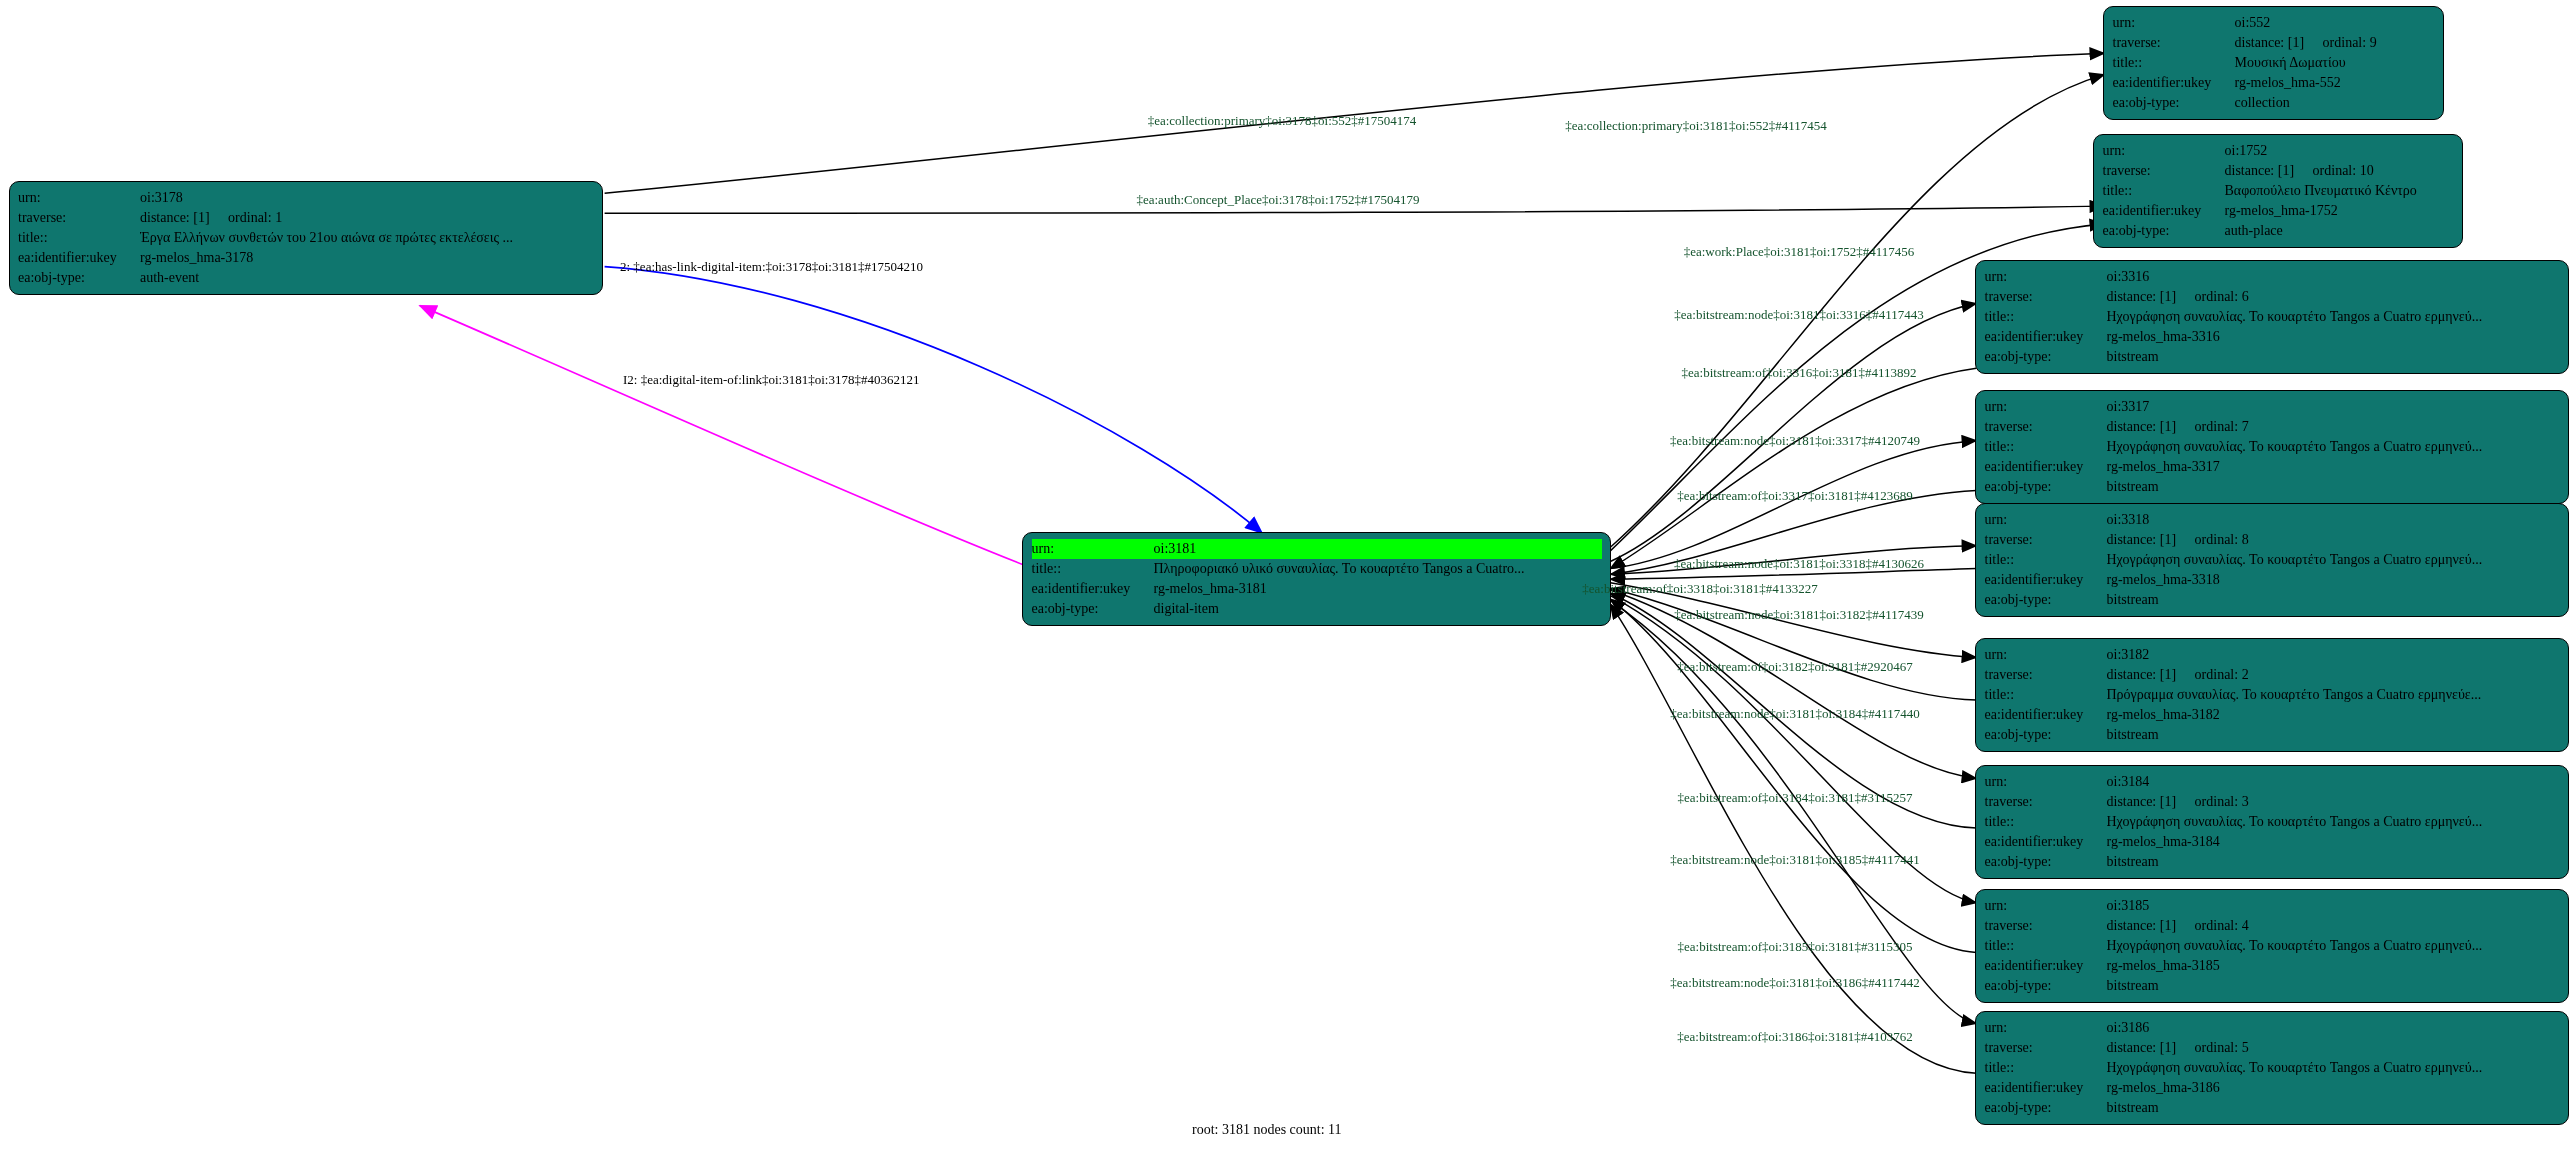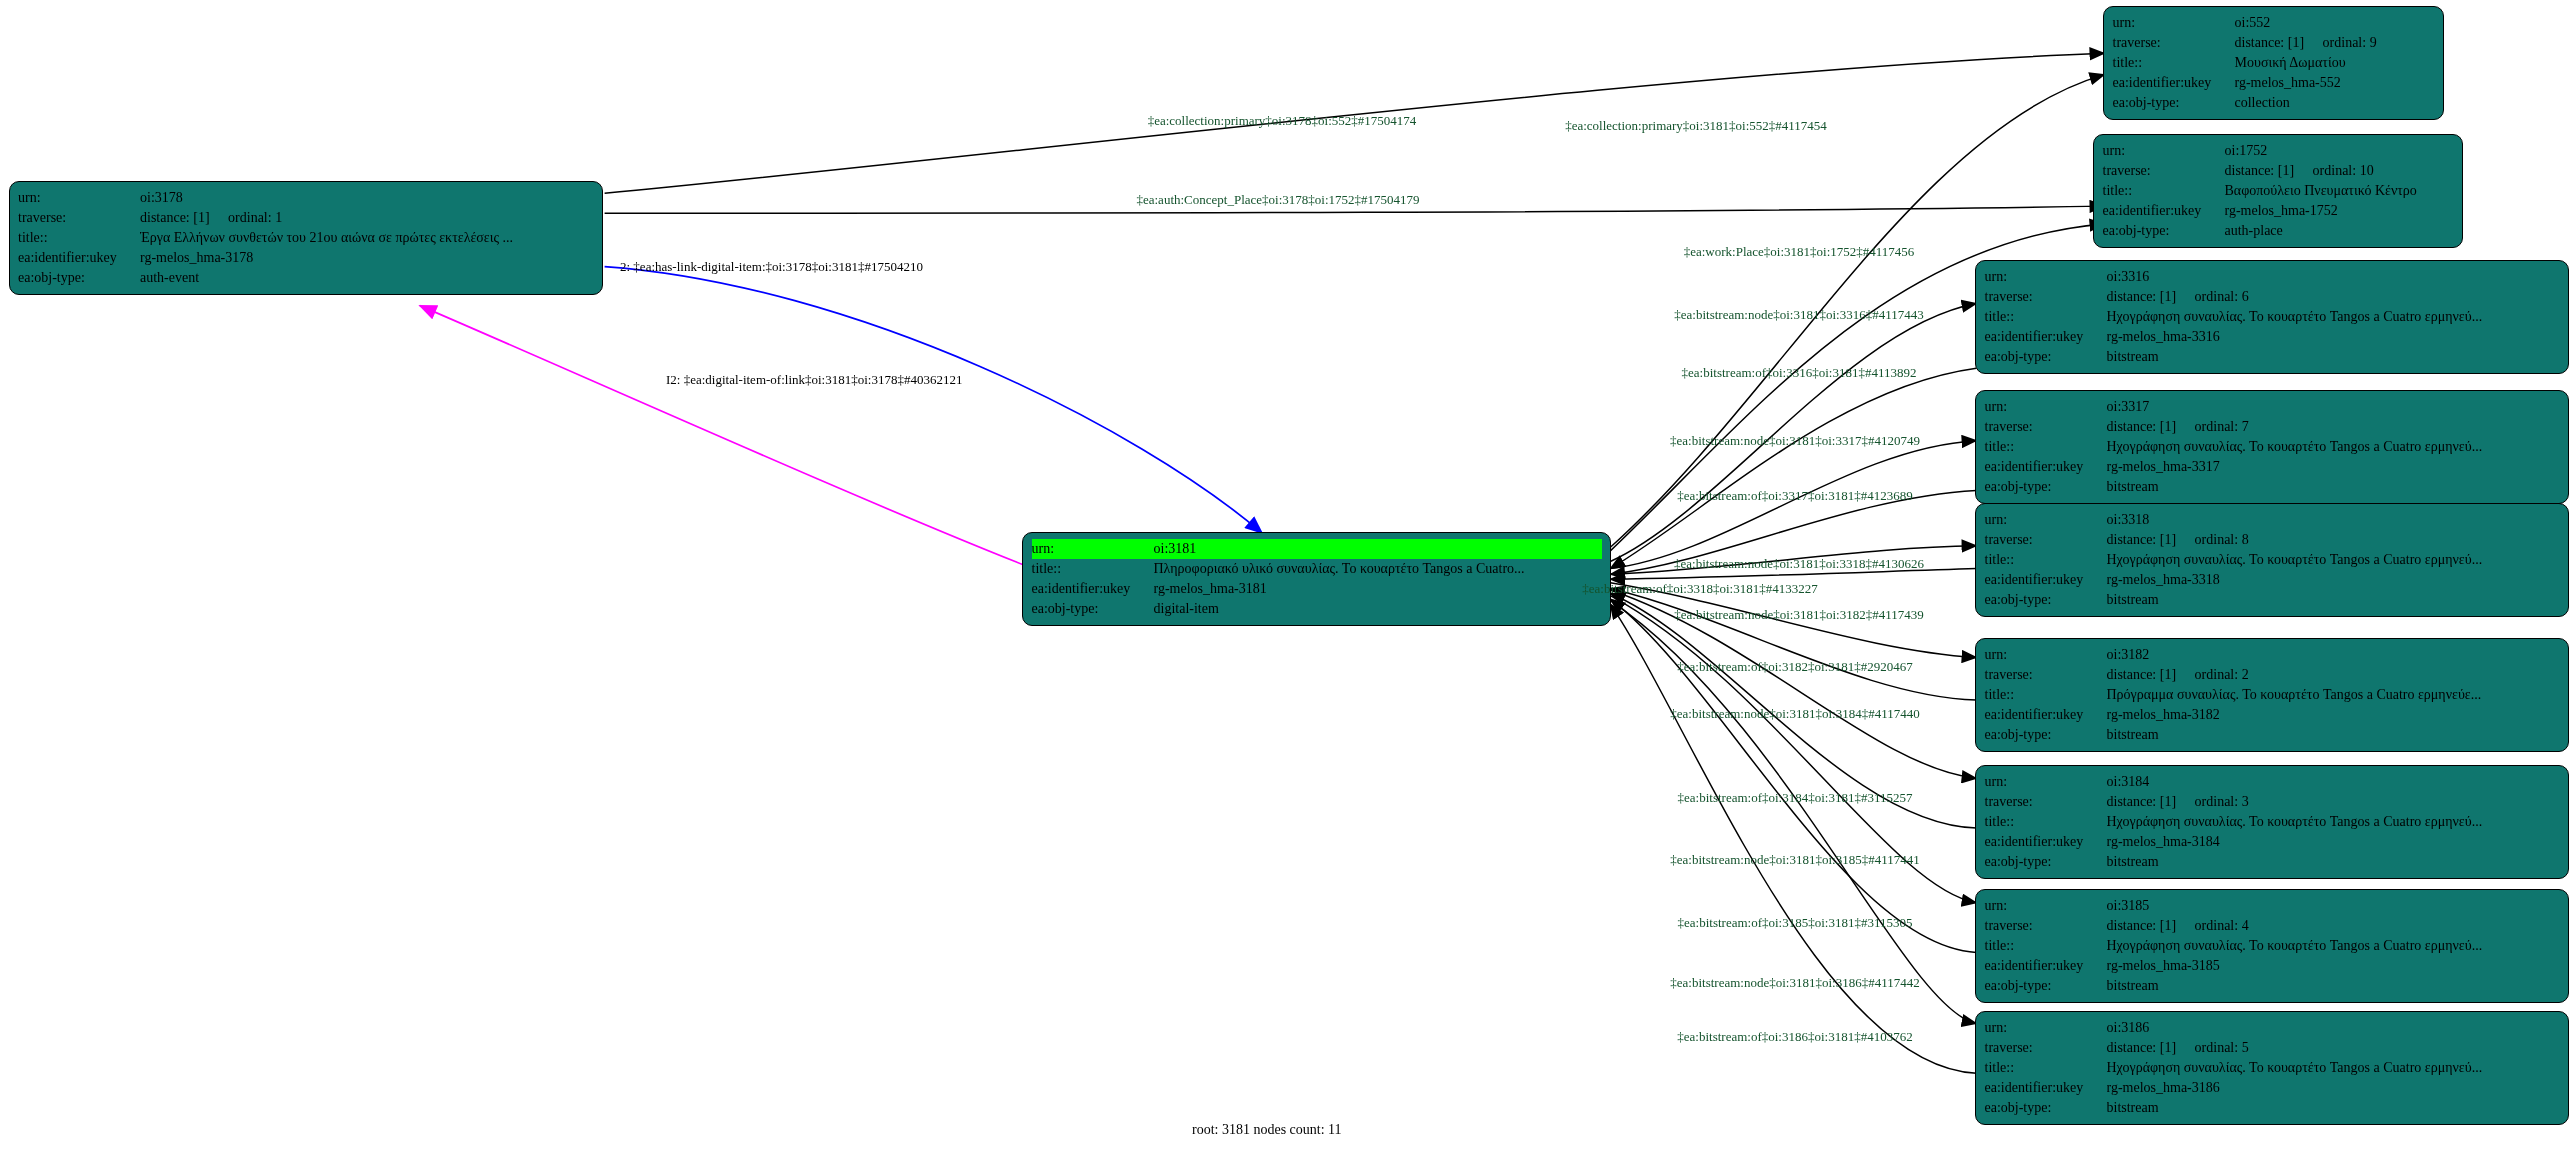--- a/index.html
+++ b/index.html
@@ -335,33 +335,33 @@
       <span class="v">bitstream</span>
     </div>
   </div>
 
   <div class="elabel ctr" style="left:1282px; top:114px;">‡ea:collection:primary‡oi:3178‡oi:552‡#17504174</div>
   <div class="elabel ctr" style="left:1696px; top:119px;">‡ea:collection:primary‡oi:3181‡oi:552‡#4117454</div>
   <div class="elabel ctr" style="left:1278px; top:193px;">‡ea:auth:Concept_Place‡oi:3178‡oi:1752‡#17504179</div>
   <div class="elabel ctr" style="left:1799px; top:245px;">‡ea:work:Place‡oi:3181‡oi:1752‡#4117456</div>
 
   <div class="elabel" style="left:620px;  top:260px; color:#000;">2: ‡ea:has-link-digital-item:‡oi:3178‡oi:3181‡#17504210</div>
-  <div class="elabel" style="left:623px;  top:373px; color:#000;margin-left:43px;">I2: ‡ea:digital-item-of:link‡oi:3181‡oi:3178‡#40362121</div>
+  <div class="elabel" style="left:623px;  top:373px; color:#000;">I2: ‡ea:digital-item-of:link‡oi:3181‡oi:3178‡#40362121</div>
 
   <div class="elabel ctr" style="left:1799px; top:308px;">‡ea:bitstream:node‡oi:3181‡oi:3316‡#4117443</div>
   <div class="elabel ctr" style="left:1799px; top:366px;">‡ea:bitstream:of‡oi:3316‡oi:3181‡#4113892</div>
   <div class="elabel ctr" style="left:1795px; top:434px;">‡ea:bitstream:node‡oi:3181‡oi:3317‡#4120749</div>
   <div class="elabel ctr" style="left:1795px; top:489px;">‡ea:bitstream:of‡oi:3317‡oi:3181‡#4123689</div>
   <div class="elabel ctr" style="left:1799px; top:557px;">‡ea:bitstream:node‡oi:3181‡oi:3318‡#4130626</div>
   <div class="elabel ctr" style="left:1700px; top:582px;">‡ea:bitstream:of‡oi:3318‡oi:3181‡#4133227</div>
   <div class="elabel ctr" style="left:1799px; top:608px;">‡ea:bitstream:node‡oi:3181‡oi:3182‡#4117439</div>
   <div class="elabel ctr" style="left:1795px; top:660px;">‡ea:bitstream:of‡oi:3182‡oi:3181‡#2920467</div>
   <div class="elabel ctr" style="left:1795px; top:707px;">‡ea:bitstream:node‡oi:3181‡oi:3184‡#4117440</div>
   <div class="elabel ctr" style="left:1795px; top:791px;">‡ea:bitstream:of‡oi:3184‡oi:3181‡#3115257</div>
   <div class="elabel ctr" style="left:1795px; top:853px;">‡ea:bitstream:node‡oi:3181‡oi:3185‡#4117441</div>
-  <div class="elabel ctr" style="left:1795px; top:916px;">‡ea:bitstream:of‡oi:3185‡oi:3181‡#3115305</div>
+  <div class="elabel ctr" style="left:1795px; top:940px;">‡ea:bitstream:of‡oi:3185‡oi:3181‡#3115305</div>
   <div class="elabel ctr" style="left:1795px; top:976px;">‡ea:bitstream:node‡oi:3181‡oi:3186‡#4117442</div>
   <div class="elabel ctr" style="left:1795px; top:1030px;">‡ea:bitstream:of‡oi:3186‡oi:3181‡#4103762</div>
 
   <div id="footer" style="left:1192px; top:1122px;">root: 3181 nodes count: 11</div>
 
 </div>
 
 
 </body></html>

